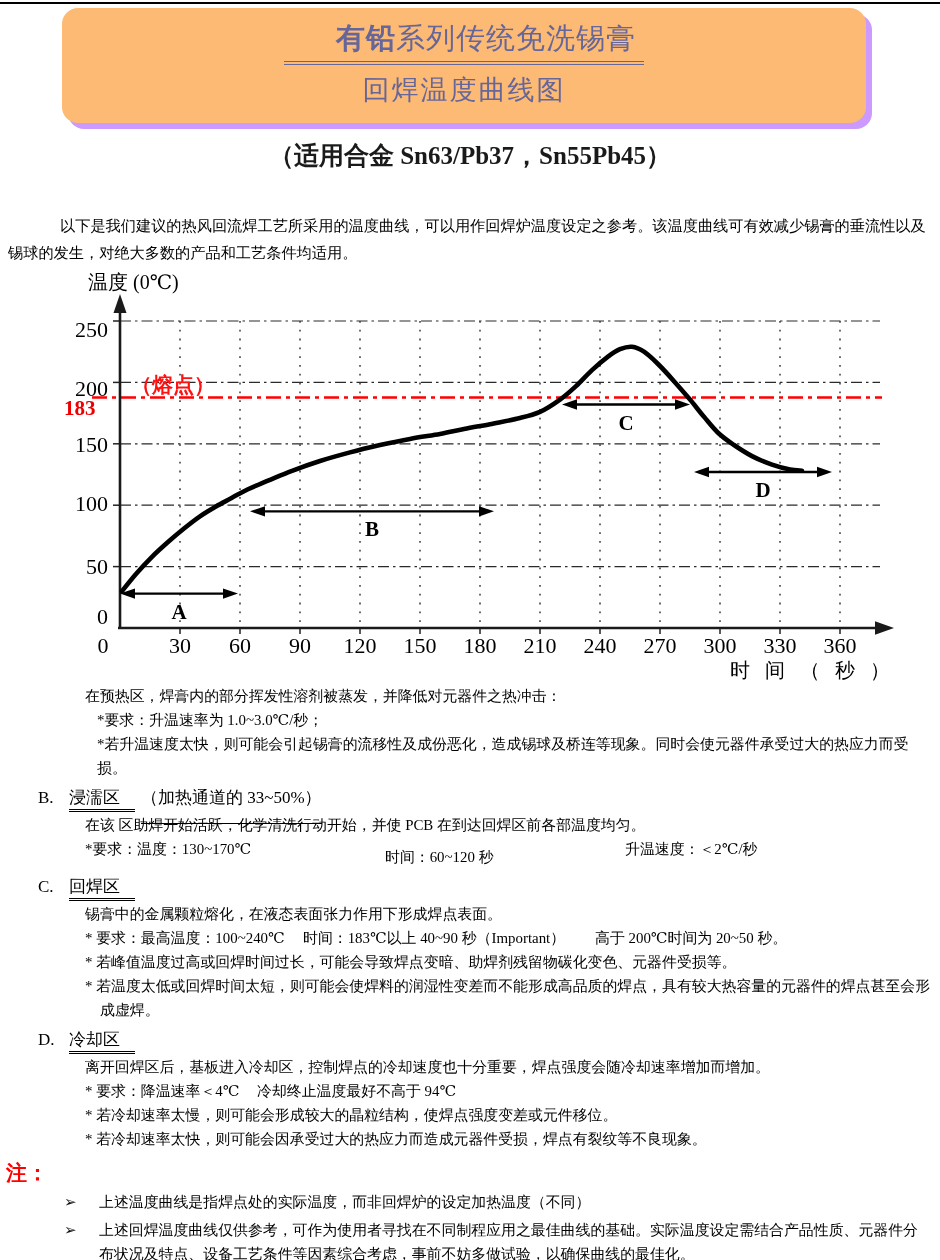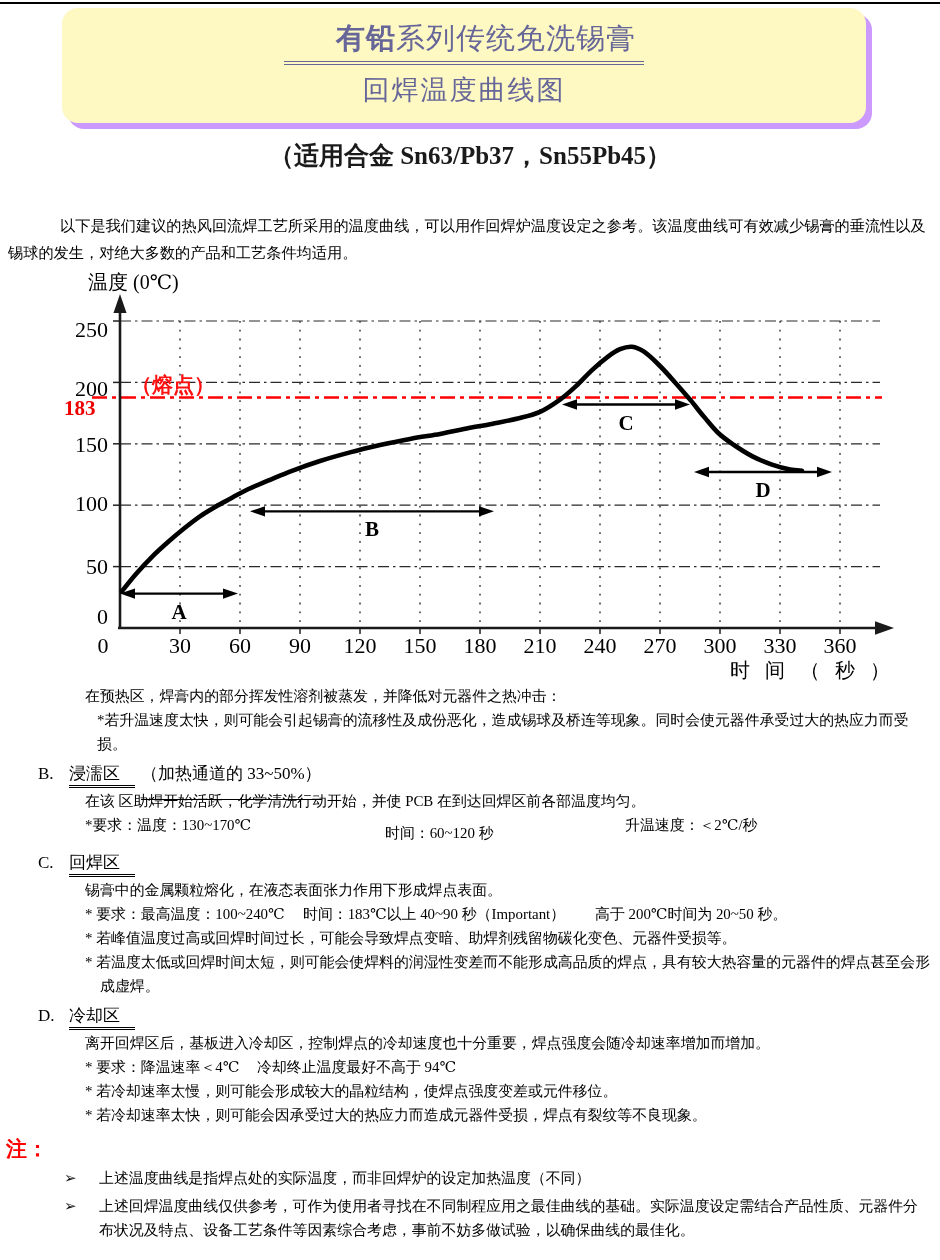--- a/index.html
+++ b/index.html
@@ -4,21 +4,21 @@
 <style>
   html,body { margin:0; padding:0; }
   .doc {
     position:relative; width:940px; height:1260px; overflow:hidden;
     background:#ffffff; color:#000;
     font-family:"Liberation Serif","DejaVu Serif",serif;
   }
   .top-rule { position:absolute; top:2px; left:0; right:0; border-top:2.5px solid #000; }
 
   .header-box {
-    position:relative; margin:8px 74px 0 62px; background:#fef9c3;
+    position:relative; margin:8px 74px 0 62px; background:#fdba74;
     border-radius:16px; box-shadow:6px 6px 0 #CC99FF;
     text-align:center; padding:11px 0 15px; color:#666699;
   }
   .title1 { font-size:29px; letter-spacing:1px; }
   .uw { display:inline-block; border-bottom:4px double #666699; padding:0 8px 2px 52px; }
   .t-bold { font-weight:bold; }
   .title2 { font-size:27px; margin-top:7px; letter-spacing:2px; }
 
   .alloy { text-align:center; font-weight:bold; font-size:25px; margin-top:16px; color:#1a1a1a; }
 
@@ -159,20 +159,21 @@
         <line x1="706" y1="204.044" x2="820" y2="204.044" class="zone-line"></line>
         <polygon points="694,204.044 709,198.84400000000002 709,209.244" class="zone-head"></polygon>
         <polygon points="832,204.044 817,198.84400000000002 817,209.244" class="zone-head"></polygon>
         <text x="763" y="229.044" class="zone-label" text-anchor="middle">D</text>
       </svg>
   </div>
 
   <div class="section">
     <div class="sec-body">
       <div class="bline">在预热区，焊膏内的部分挥发性溶剂被蒸发，并降低对元器件之热冲击：</div>
+      <div class="bline indent">*要求：升温速率为 1.0~3.0℃/秒；</div>
       <div class="bline indent">*若升温速度太快，则可能会引起锡膏的流移性及成份恶化，造成锡球及桥连等现象。同时会使元器件承受过大的热应力而受损。</div>
     </div>
   </div>
 
   <div class="section">
     <div class="sec-head">
       <span class="sec-letter">B.</span><span class="zone-name">浸濡区</span><span class="sec-suffix underlined">（加热通道的 33~50%）</span>
     </div>
     <div class="sec-body">
       <div class="bline">在该 区助焊开始活跃，化学清洗行动开始，并使 PCB 在到达回焊区前各部温度均匀。</div>

